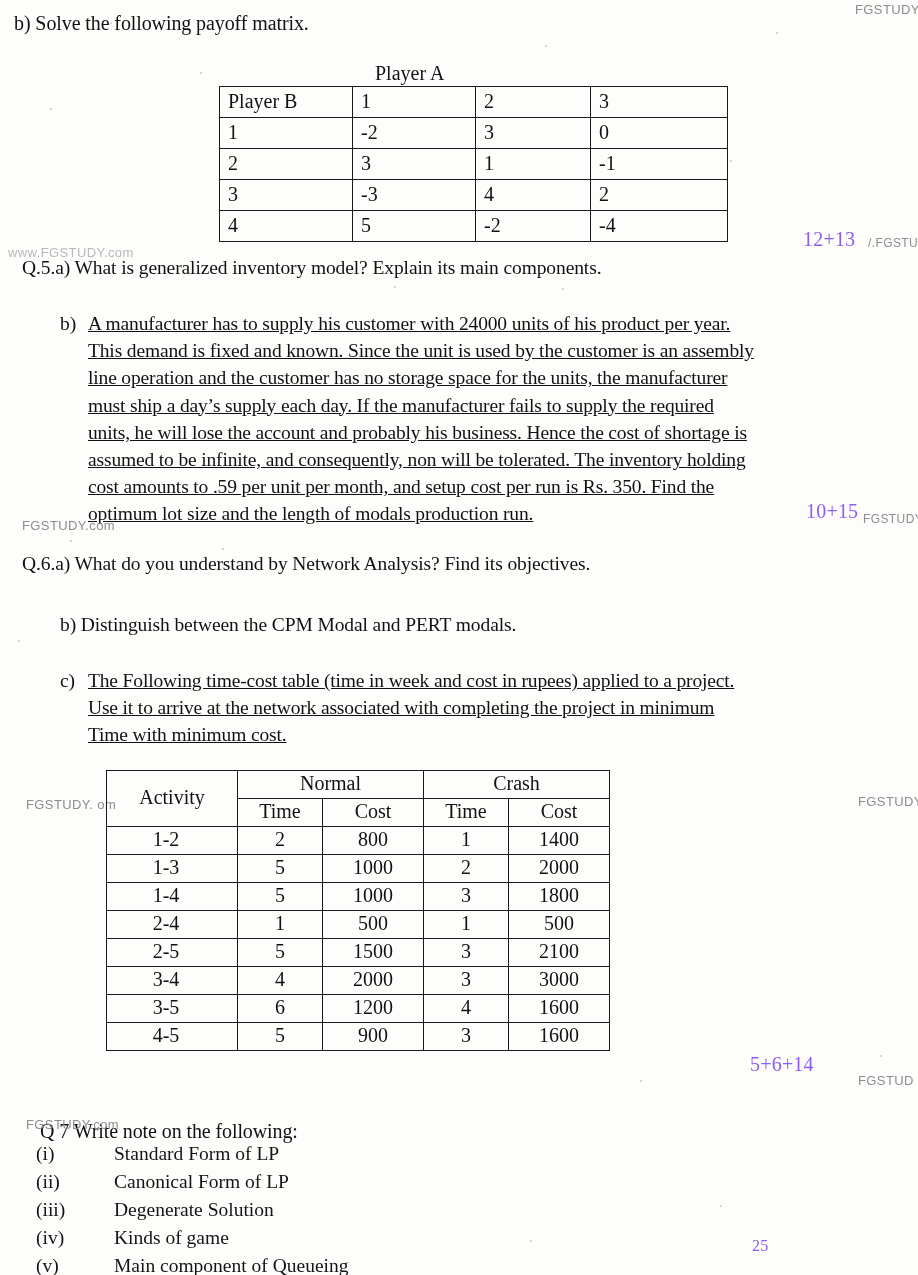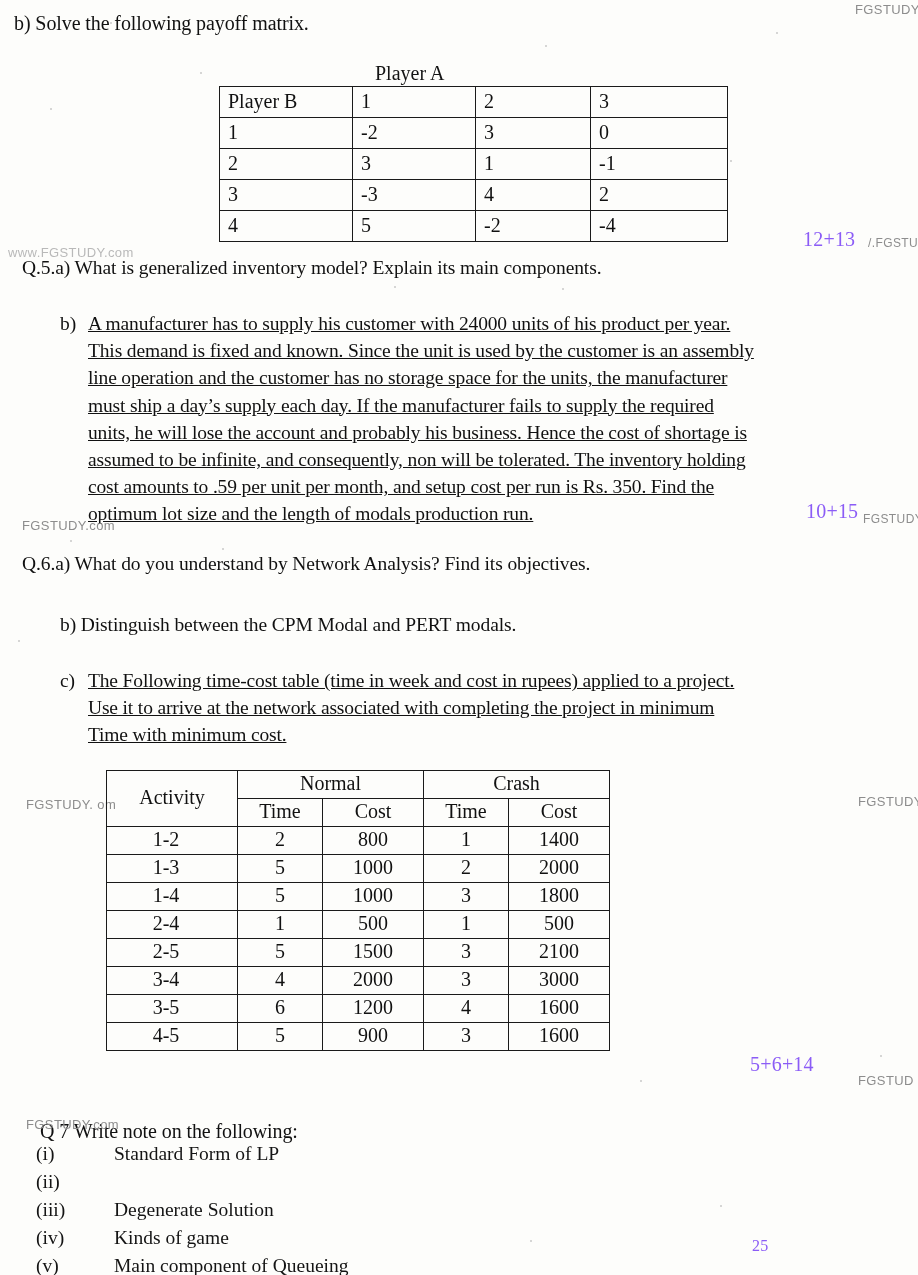--- a/index.html
+++ b/index.html
@@ -282,20 +282,21 @@
   <div class="wm" style="left:26px; top:1117px; font-size:13px;">FGSTUDY.com</div>
   <div class="wm" style="left:858px; top:1073px; font-size:13px;">FGSTUD</div>
 
   <div id="q7-list" style="left:36px; top:1140px;">
     <div class="row">
       <span class="num">(i)</span>
       <span>Standard Form of LP</span>
     </div>
     <div class="row">
       <span class="num">(ii)</span>
+      <span>Canonical Form of LP</span>
     </div>
     <div class="row">
       <span class="num">(iii)</span>
       <span>Degenerate Solution</span>
     </div>
     <div class="row">
       <span class="num">(iv)</span>
       <span>Kinds of game</span>
     </div>
     <div class="row">

